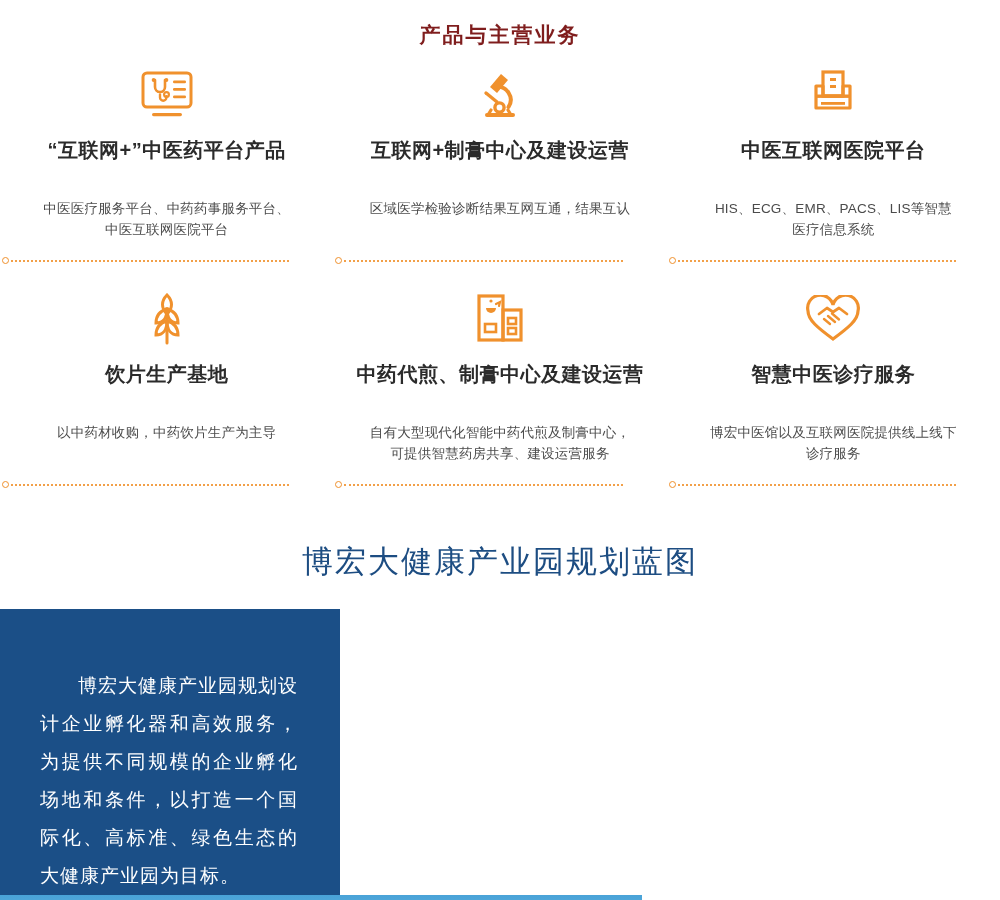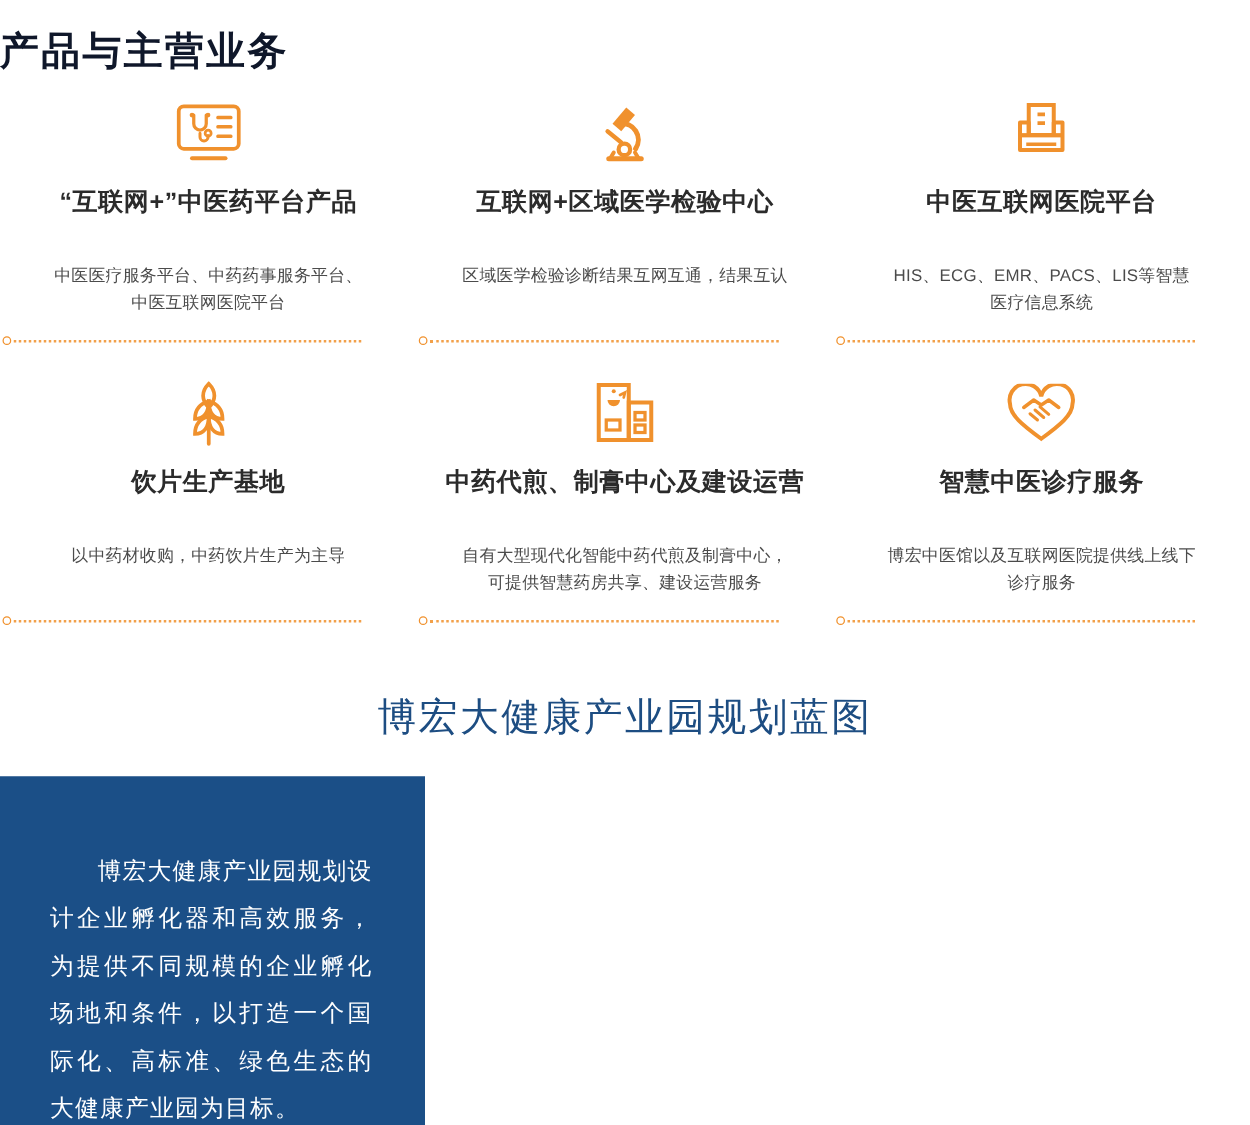--- a/index.html
+++ b/index.html
@@ -10,23 +10,23 @@
     width: 1000px;
     height: 900px;
     background: #ffffff;
     font-family: "Liberation Sans", "DejaVu Sans", sans-serif;
     overflow: hidden;
     position: relative;
   }
 
   
   .section-title {
-    text-align: left;
-    color: #0f172a;
-    font-size: 31px;
+    text-align: center;
+    color: #7f1d1d;
+    font-size: 21px;
     font-weight: 700;
     letter-spacing: 2px;
     padding-top: 22px;
     line-height: 1.2;
   }
 
   .cards-wrap {
     width: 812px;
     margin-top: 18px;
   }
@@ -184,21 +184,21 @@
         <div class="card-icon">
           <svg width="52" height="52" viewBox="0 0 52 52">
             <path d="M27 5 l7 6 -11 13 -7 -6 z" fill="#f0912d"></path>
             <path d="M21.5 18 a13 13 0 0 1 13 20" fill="none" stroke="#f0912d" stroke-width="4" stroke-linecap="round"></path>
             <path d="M12 24 l11 9" fill="none" stroke="#f0912d" stroke-width="3.4" stroke-linecap="round"></path>
             <circle cx="25.5" cy="38.5" r="4.6" fill="none" stroke="#f0912d" stroke-width="3.4"></circle>
             <path d="M13 46 h26" fill="none" stroke="#f0912d" stroke-width="4" stroke-linecap="round"></path>
             <path d="M17 41 l-3 5 M34 41 l3 5" fill="none" stroke="#f0912d" stroke-width="3.2" stroke-linecap="round"></path>
           </svg>
         </div>
-        <div class="card-title">互联网+区域医学检验中心</div>
+        <div class="card-title">互联网+制膏中心及建设运营</div>
         <div class="card-desc">区域医学检验诊断结果互网互通，结果互认</div>
       </div>
 
       <div class="card">
         <div class="card-icon">
           <svg width="52" height="50" viewBox="0 0 52 50">
             <rect x="16" y="2" width="20" height="24" fill="none" stroke="#f0912d" stroke-width="3.2"></rect>
             <rect x="23" y="8" width="6" height="3" fill="#f0912d"></rect>
             <rect x="23" y="15" width="6" height="3" fill="#f0912d"></rect>
             <path d="M9 16 h7 v10 h20 v-10 h7 v22 h-34 z" fill="none" stroke="#f0912d" stroke-width="3.2" stroke-linejoin="round"></path>

